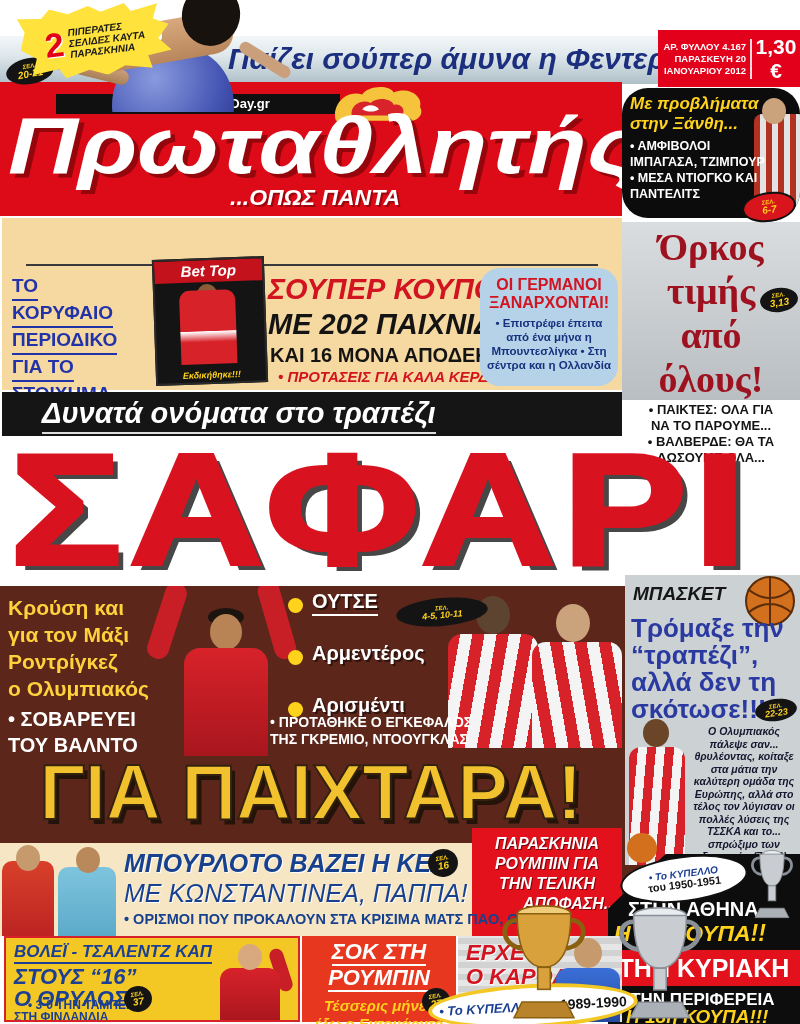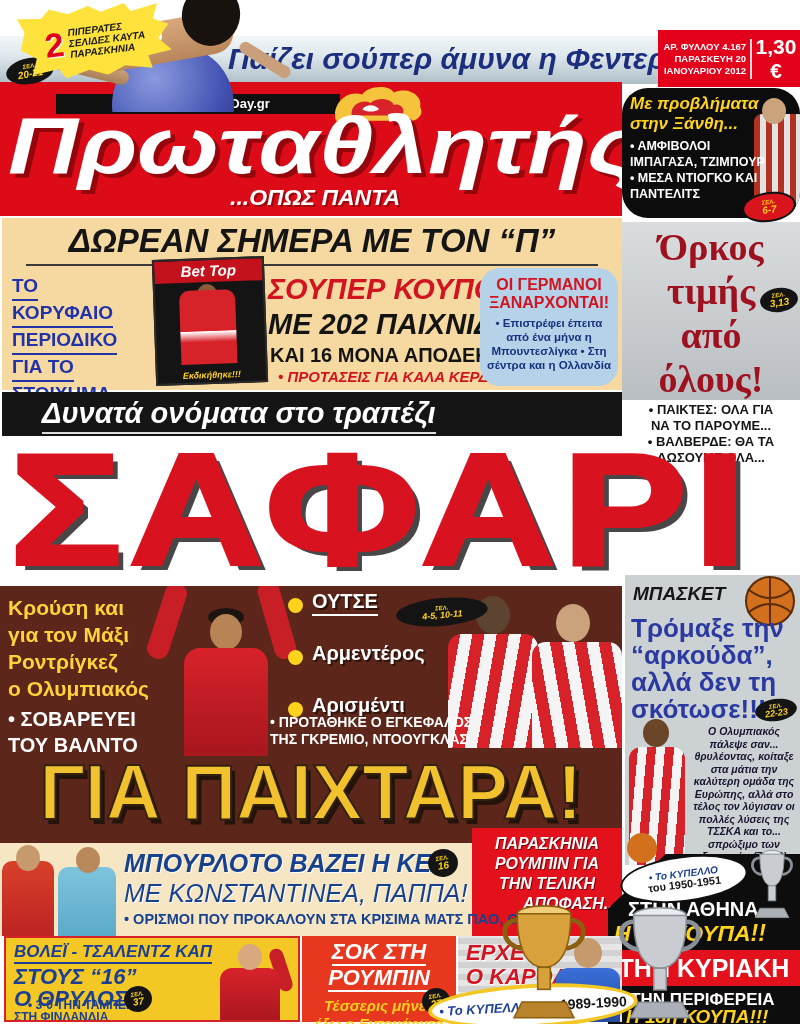--- a/index.html
+++ b/index.html
@@ -95,21 +95,21 @@
   
   .kicker{left:2px;top:392px;width:620px;height:44px;background:#151515;z-index:3;}
   .kicker span{position:absolute;left:40px;top:5px;font-size:29px;font-weight:bold;font-style:italic;color:#fff;
     border-bottom:2px solid #ddd;padding-bottom:2px;white-space:nowrap;}
   .safari{left:0;top:436px;width:800px;height:150px;z-index:3;overflow:hidden;}
   .safari span{display:inline-block;margin-left:10px;font-size:158px;line-height:146px;font-weight:bold;color:#d8121f;
     -webkit-text-stroke:4px #d8121f;letter-spacing:6px;transform:scaleX(1.18);transform-origin:left center;
     white-space:nowrap;text-shadow:6px 6px 0 #474747;}
 
   
-  .maroon{left:0;top:586px;width:622px;height:350px;background:#5c261b;z-index:2;overflow:hidden;}
+  .maroon{left:0;top:586px;width:622px;height:350px;background:#5c261b;z-index:2;overflow:hidden;padding-left:32px;}
   .ls-y{position:absolute;left:8px;top:8px;font-size:21px;line-height:27px;font-weight:bold;color:#ffd23c;z-index:3;}
   .ls-w{position:absolute;left:8px;top:120px;font-size:20px;line-height:26px;font-weight:bold;color:#fff;z-index:3;}
   .maxi{position:absolute;left:128px;top:0;width:180px;height:170px;z-index:2;}
   .maxi .head{position:absolute;left:82px;top:28px;width:32px;height:36px;border-radius:50%;background:#b98455;}
   .maxi .hair{position:absolute;left:80px;top:22px;width:36px;height:18px;border-radius:50%;background:#1c140e;}
   .maxi .torso{position:absolute;left:56px;top:62px;width:84px;height:108px;border-radius:16px 16px 0 0;background:linear-gradient(#d8222a,#a8161e);}
   .maxi .arm1{position:absolute;left:28px;top:-4px;width:22px;height:78px;border-radius:10px;background:#c81f27;transform:rotate(18deg);}
   .maxi .arm2{position:absolute;left:138px;top:-6px;width:22px;height:80px;border-radius:10px;background:#c81f27;transform:rotate(-16deg);}
   .targets{position:absolute;left:288px;top:4px;z-index:3;}
   .trow{position:relative;height:52px;}
@@ -254,21 +254,20 @@
     <div class="xa-b">• ΜΕΣΑ ΝΤΙΟΓΚΟ ΚΑΙ</div>
     <div class="xa-b">ΠΑΝΤΕΛΙΤΣ</div>
     <div class="cl-ball">✦</div>
   </div>
   <div class="abs pageref red" style="left:742px;top:192px;width:50px;height:26px;transform:rotate(-8deg);">
     <span class="pl">ΣΕΛ.</span>
     <span class="pn">6-7</span>
   </div>
 
   <div class="abs promo">
-    <div class="promo-title">ΔΩΡΕΑΝ ΣΗΜΕΡΑ ΜΕ ΤΟΝ “Π”</div>
     <div class="promo-rule"></div>
     <div class="promo-side">
       <span>ΤΟ</span><br>
       <span>ΚΟΡΥΦΑΙΟ</span><br>
       <span>ΠΕΡΙΟΔΙΚΟ</span><br>
       <span>ΓΙΑ ΤΟ</span><br>
       <span>ΣΤΟΙΧΗΜΑ</span>
     </div>
     <div class="mag">
       <div class="mag-top">Bet Top</div>
@@ -381,21 +380,21 @@
     </div>
   </div>
 
   <div class="abs basket">
     <div class="bk-label">ΜΠΑΣΚΕΤ</div>
     <svg class="bkt-ball" viewBox="0 0 56 52">
       <circle cx="28" cy="26" r="24" fill="#d2701e" stroke="#5a2c08" stroke-width="2"></circle>
       <path d="M6 14 C20 26 36 26 50 14 M6 38 C20 26 36 26 50 38 M28 2 V50" stroke="#5a2c08" stroke-width="2" fill="none"></path>
     </svg>
     <div class="bk-h" style="top:40px;">Τρόμαξε την</div>
-    <div class="bk-h" style="top:67px;">“αρκούδα”,</div>
+    <div class="bk-h" style="top:67px;">“τραπέζι”,</div>
     <div class="bk-h" style="top:94px;">αλλά δεν τη</div>
     <div class="bk-h" style="top:121px;">σκότωσε!!!</div>
     <div class="pageref" style="position:absolute;left:130px;top:124px;width:42px;height:22px;transform:rotate(-8deg);">
       <span class="pl">ΣΕΛ.</span>
       <span class="pn" style="font-size:9px;">22-23</span>
     </div>
     <div class="bk-body">Ο Ολυμπιακός πάλεψε σαν... θρυλέοντας, κοίταξε στα μάτια την καλύτερη ομάδα της Ευρώπης, αλλά στο τέλος τον λύγισαν οι πολλές λύσεις της ΤΣΣΚΑ και το... σπρώξιμο των διαιτητών (78-86)</div>
     <div class="bb-player">
       <div class="body"></div>
       <div class="head"></div>

